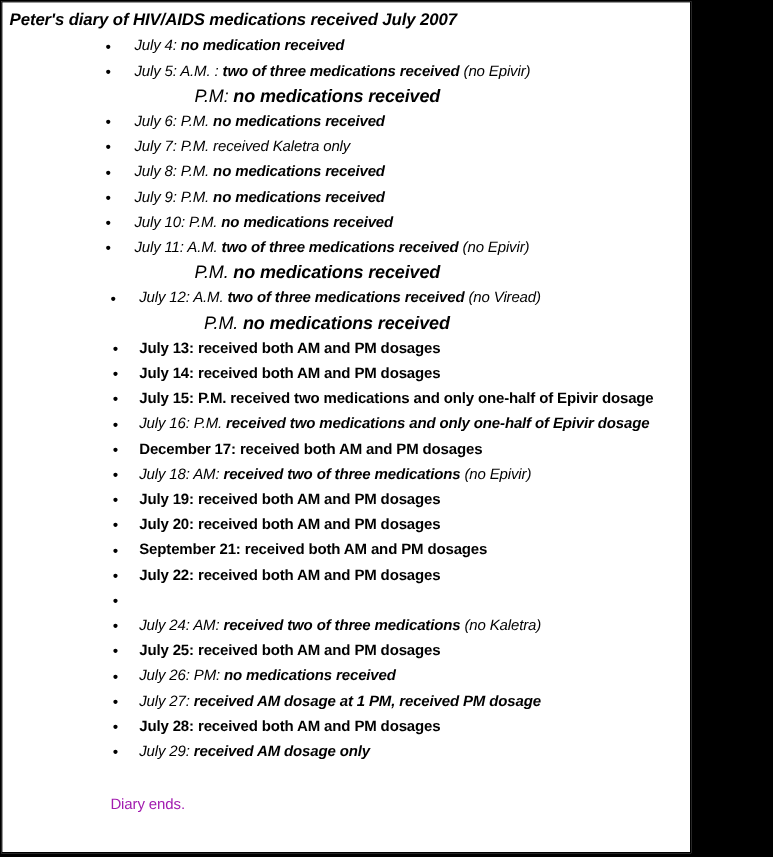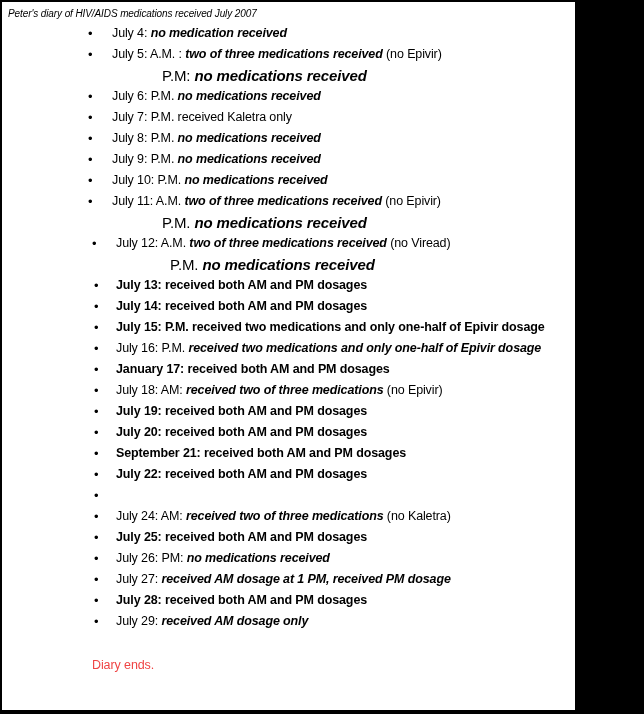--- a/index.html
+++ b/index.html
@@ -36,22 +36,22 @@
     box-sizing: border-box;
     overflow: hidden;
   }
 
   #doc-inner {
     position: relative;
     padding: 6px 0 0 0;
   }
 
   .title {
-    font-size: 10px;
-    font-weight: normal;
+    font-size: 14px;
+    font-weight: bold;
     font-style: italic;
     color: #000000;
     margin: 0 0 4px 6px;
     letter-spacing: -0.1px;
     white-space: nowrap;
   }
 
   ul.diary {
     list-style: none;
     margin: 0;
@@ -107,29 +107,29 @@
     white-space: nowrap;
     letter-spacing: -0.12px;
     padding-left: 160px;
   }
   li.subline.deeper {
     padding-left: 168px;
   }
 
   
   .r  { font-style: normal; font-weight: bold; }
-  .i  { font-weight: normal; }
+  .i  { font-style: italic; font-weight: normal; }
   .b  { font-style: normal; font-weight: bold;   }
   .bi { font-style: italic; font-weight: bold; margin-top: 20px;   }
 
   .closing {
     font-size: 12.5px;
     font-style: normal;
     font-weight: normal;
-    color: #ef4444;
+    color: #a21caf;
     margin: 26px 0 0 90px;
     letter-spacing: -0.1px;
     white-space: nowrap;
   }
 </style>
 </head>
 <body>
 
 <div id="page">
   <div id="doc">
@@ -147,21 +147,21 @@
           <li class="entry "><span class="bullet">•</span><span class="i">July 9: P.M.</span><span class="bi"> no medications received</span></li>
           <li class="entry "><span class="bullet">•</span><span class="i">July 10: P.M.</span><span class="bi"> no medications received</span></li>
           <li class="entry "><span class="bullet">•</span><span class="i">July 11: A.M.</span><span class="bi"> two of three medications received</span><span class="i"> (no Epivir)</span></li>
           <li class="subline"><span class="i">P.M.</span><span class="bi"> no medications received</span></li>
           <li class="entry shift-left"><span class="bullet">•</span><span class="i">July 12: A.M.</span><span class="bi"> two of three medications received</span><span class="i"> (no Viread)</span></li>
           <li class="subline deeper"><span class="i">P.M.</span><span class="bi"> no medications received</span></li>
           <li class="entry shift-right"><span class="bullet">•</span><span class="r">July 13: received both AM and PM dosages</span></li>
           <li class="entry shift-right"><span class="bullet">•</span><span class="r">July 14: received both AM and PM dosages</span></li>
           <li class="entry shift-right"><span class="bullet">•</span><span class="r">July 15: P.M.</span><span class="b"> received two medications and only one-half of Epivir dosage</span></li>
           <li class="entry shift-right"><span class="bullet">•</span><span class="i">July 16: P.M.</span><span class="bi">  received two medications and only one-half of Epivir dosage</span></li>
-          <li class="entry shift-right"><span class="bullet">•</span><span class="r">January 17: received both AM and PM dosages</span></li>
+          <li class="entry shift-right"><span class="bullet">•</span><span class="r">December 17: received both AM and PM dosages</span></li>
           <li class="entry shift-right"><span class="bullet">•</span><span class="i">July 18: AM:</span><span class="bi"> received two of three medications</span><span class="i"> (no Epivir)</span></li>
           <li class="entry shift-right"><span class="bullet">•</span><span class="r">July 19: received both AM and PM dosages</span></li>
           <li class="entry shift-right"><span class="bullet">•</span><span class="r">July 20: received both AM and PM dosages</span></li>
           <li class="entry shift-right"><span class="bullet">•</span><span class="r">September 21: received both AM and PM dosages</span></li>
           <li class="entry shift-right"><span class="bullet">•</span><span class="r">July 22: received both AM and PM dosages</span></li>
           <li class="entry shift-right"><span class="bullet">•</span></li>
           <li class="entry shift-right"><span class="bullet">•</span><span class="i">July 24: AM:</span><span class="bi"> received two of three medications</span><span class="i"> (no Kaletra)</span></li>
           <li class="entry shift-right"><span class="bullet">•</span><span class="r">July 25: received both AM and PM dosages</span></li>
           <li class="entry shift-right"><span class="bullet">•</span><span class="i">July 26: PM:</span><span class="bi"> no medications received</span></li>
           <li class="entry shift-right"><span class="bullet">•</span><span class="i">July 27:</span><span class="bi"> received AM dosage at 1 PM, received PM dosage</span></li>

